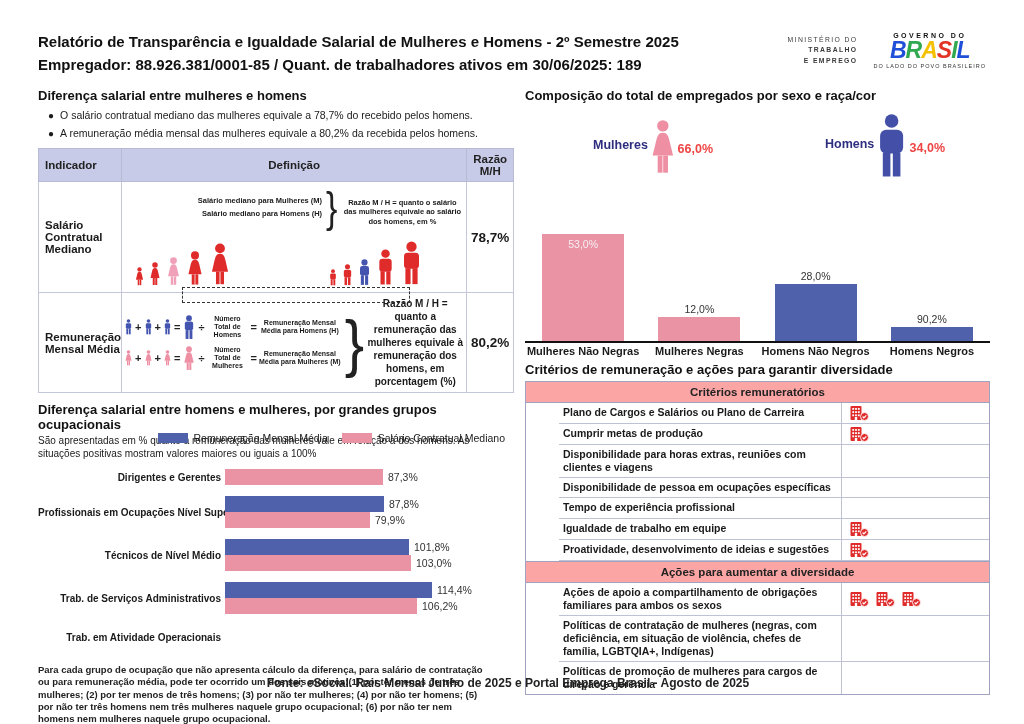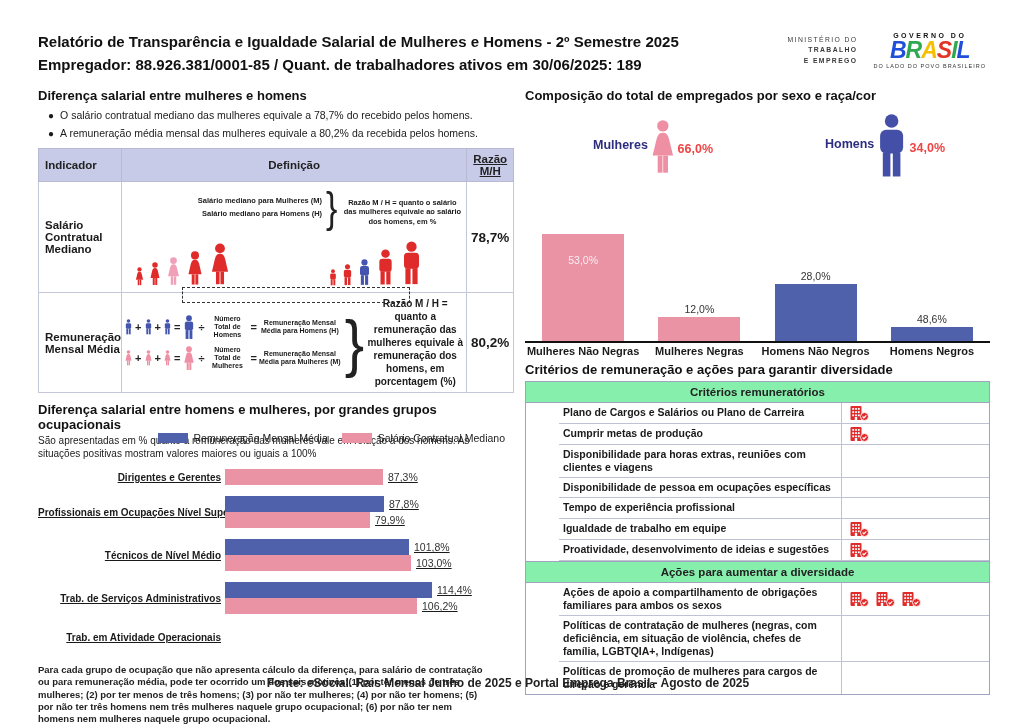--- a/index.html
+++ b/index.html
@@ -21,21 +21,21 @@
 
   
   .left-col { position:absolute; left:38px; top:88px; width:467px; }
   .bullets { margin:6px 0 8px 10px; }
   .bullet { font-size:10.5px; margin-bottom:5px; display:flex; gap:6px; }
   .bullet .dot { font-size:10px; line-height:1.3; }
 
   .main-table { width:467px; border-collapse:collapse; border:1px solid #b7bad2; }
   .main-table th { background:#c7cbe8; font-size:11.5px; font-weight:bold; color:#222; padding:4px 6px; border:1px solid #b7bad2; }
   .main-table td { border:1px solid #c4c6da; vertical-align:middle; }
-  .col-ind { width:67px; } .col-def { width:325px; } .col-ratio { width:75px;text-decoration:underline; }
+  .col-ind { width:67px; } .col-def { width:325px; } .col-ratio { width:75px; }
   .ind-cell { font-size:11.5px; font-weight:bold; padding-left:6px; }
   .ratio-cell { font-size:13.5px; font-weight:bold; text-align:center; }
 
   
   .def1 { position:relative; height:104px; }
   .def1-top { display:flex; align-items:center; margin:6px 0 0 38px; }
   .def1-labels { width:162px; text-align:right; font-size:7.5px; font-weight:bold; line-height:1.1; }
   .def1-labels div { margin:5px 0; }
   .brace { font-size:34px; font-weight:400; color:#222; transform:scaleY(1.25); margin:0 4px; }
   .def1-note { width:122px; font-size:7.5px; font-weight:bold; text-align:center; line-height:1.25;margin-top:9px; }
@@ -52,21 +52,21 @@
   .fstack { font-size:7px; font-weight:bold; text-align:center; line-height:1.15; }
   .fs-div { width:42px; } .fs-res { width:82px; }
   .brace2 { font-size:58px; font-weight:300; color:#222; margin:0 2px 0 4px; transform:scaleY(1.1); }
   .def2-note { width:98px; font-size:10px; font-weight:bold; text-align:center; line-height:1.3; }
 
   
   .occ-sec { position:relative; margin-top:9px; }
   .occ-sub { font-size:10px; line-height:1.25; margin-top:3px; width:452px; }
   .occ-legend { position:absolute; right:0; top:30px; display:flex; align-items:center; gap:6px; font-size:10.5px; }
   .sw { width:30px; height:10px; display:inline-block; }
-  .occ-chart { margin-top:9px;text-decoration:underline; }
+  .occ-chart { margin-top:9px; }
   .occ-row { display:flex; align-items:center; margin-bottom:11px; }
   .occ-label { width:187px; text-align:right; font-size:10px; font-weight:bold; padding-right:4px; white-space:nowrap; }
   .occ-bars { flex:1; }
   .occ-barrow { display:flex; align-items:center; height:16px; }
   .occ-bar { height:16px; }
   .occ-val { font-size:10.5px; color:#333; margin-left:5px; }
   .occ-empty { margin-top:18px; margin-bottom:0; }
   .footnote { margin-top:21px; width:452px; font-size:9.5px; font-weight:bold; line-height:1.3; color:#222; }
 
   
@@ -74,27 +74,27 @@
   .genders { position:relative; height:130px; }
   .gender { position:absolute; top:8px; width:120px; display:flex; flex-direction:row; align-items:center; }
   .g-f { left:68px; } .g-m { left:300px; }
   .g-label { font-size:12.5px; font-weight:bold; color:#2e2e80; margin-bottom:4px; }
   .g-value { font-size:12.5px; font-weight:bold; color:#ef4444; margin-top:3px; }
 
   .comp-bars { display:flex; align-items:flex-end; height:110px; border-bottom:2px solid #111; }
   .comp-col { flex:1; display:flex; flex-direction:column; align-items:center; justify-content:flex-end; }
   .comp-bar { width:82px; position:relative; }
   .comp-val { font-size:10.5px; color:#333; margin-bottom:2px; }
-  .comp-val.inside { position:absolute; top:20px; left:0; right:0; text-align:center; color:#f7eef1; margin:0; }
+  .comp-val.inside { position:absolute; top:4px; left:0; right:0; text-align:center; color:#f7eef1; margin:0; }
   .comp-cats { display:flex; margin-top:2px; }
   .comp-cat { flex:1; text-align:center; font-size:11px; font-weight:bold; }
 
   .crit-sec { margin-top:5px; }
   .crit-table { width:465px; border:1px solid #9fa3bf; border-top:none; margin-top:4px; }
-  .crit-head { background:#86efac; border-top:1px solid #9fa3bf; border-bottom:1px solid #9fa3bf; text-align:center; font-size:11.5px; font-weight:bold; color:#222; padding:4px 0; }
+  .crit-head { background:#fca5a5; border-top:1px solid #9fa3bf; border-bottom:1px solid #9fa3bf; text-align:center; font-size:11.5px; font-weight:bold; color:#222; padding:4px 0; }
   .crit-row { display:flex; border-bottom:1px solid #bfc2d4; min-height:20px;margin-left:33px; }
   .crit-row:last-child { border-bottom:none; }
   .crit-label { width:283px; border-right:1px solid #bfc2d4; font-size:10.5px; font-weight:bold; padding:3px 6px 3px 4px; line-height:1.25; }
   .crit-icons { flex:1; display:flex; align-items:center; gap:7px; padding:2px 0 2px 8px; }
 
   .footer { position:absolute; left:0; right:0; top:676px; text-align:center; font-size:12px; font-weight:bold; color:#222; }
 
   .person { display:block; }
 </style>
 </head>
@@ -426,21 +426,21 @@
         </div>
         <div class="comp-col">
           <div class="comp-val">12,0%</div>
           <div class="comp-bar" style="height: 24px; background: rgb(233, 147, 164);"></div>
         </div>
         <div class="comp-col">
           <div class="comp-val">28,0%</div>
           <div class="comp-bar" style="height: 57px; background: rgb(80, 97, 172);"></div>
         </div>
         <div class="comp-col">
-          <div class="comp-val">48,6%</div>
+          <div class="comp-val">90,2%</div>
           <div class="comp-bar" style="height: 14px; background: rgb(80, 97, 172);"></div>
         </div>
       </div>
     <div class="comp-cats">
         <div class="comp-cat">Mulheres Não Negras</div>
         <div class="comp-cat">Mulheres Negras</div>
         <div class="comp-cat">Homens Não Negros</div>
         <div class="comp-cat">Homens Negros</div>
       </div>
 

